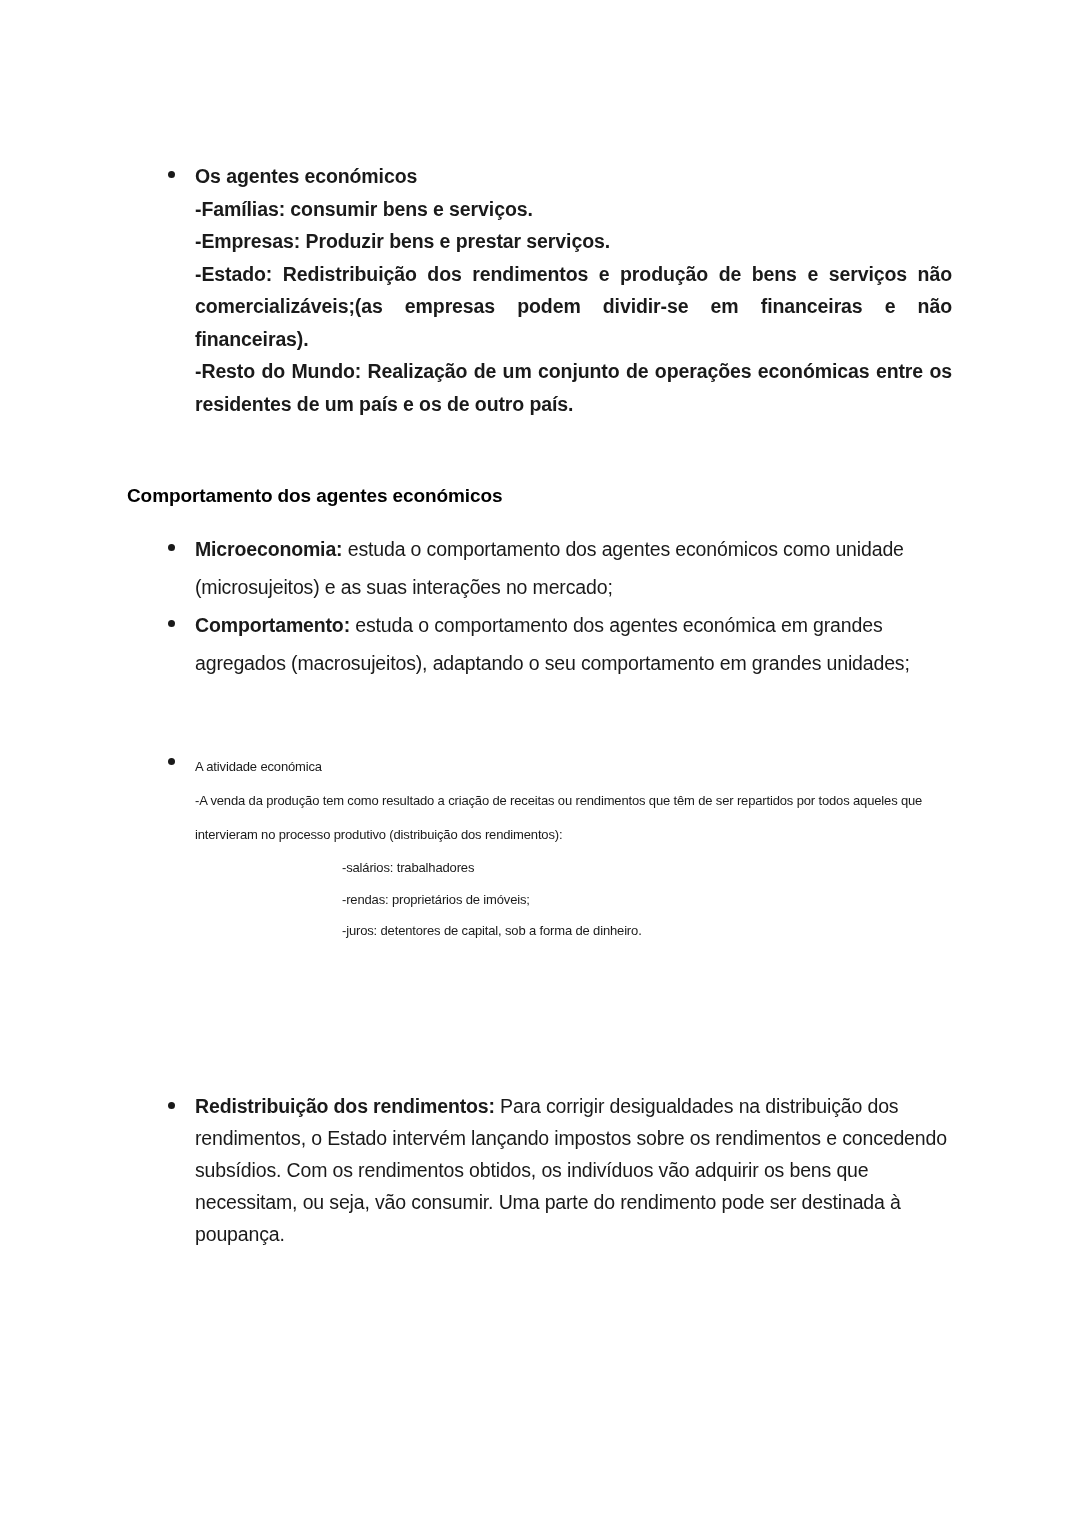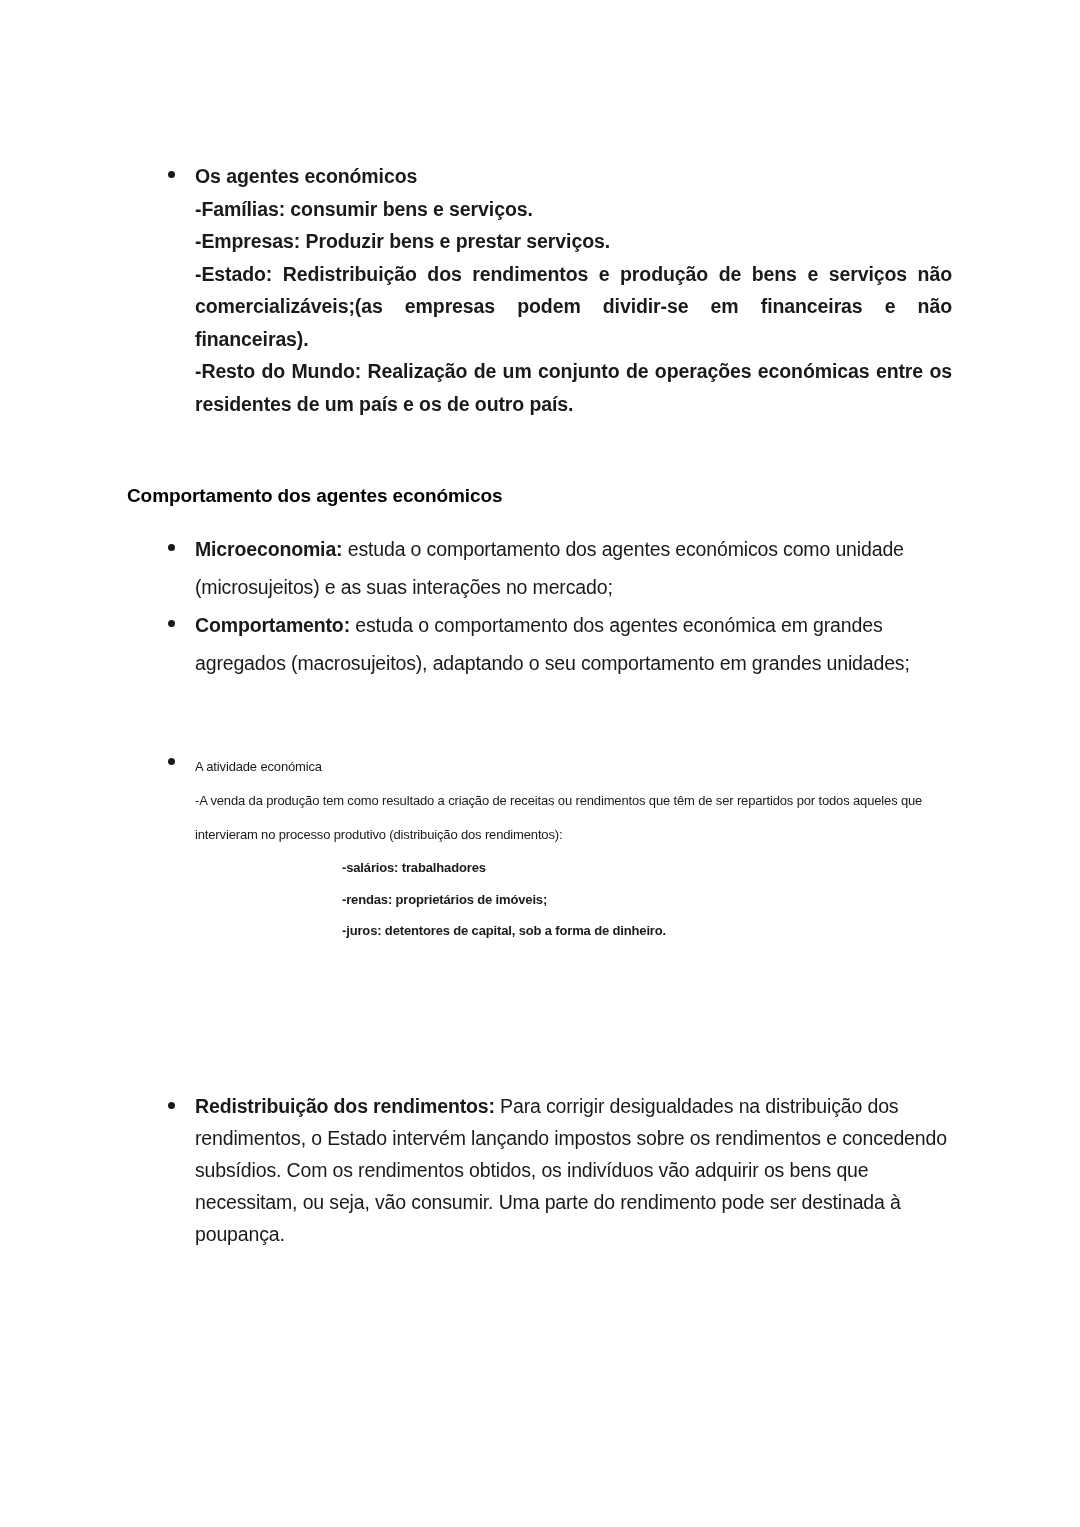--- a/index.html
+++ b/index.html
@@ -88,21 +88,21 @@
     width: 812px;
     font-size: 13px;
     line-height: 34px;
     letter-spacing: -0.15px;
   }
   #sec-atividade .bullet-row .dot { top: 0.62em; }
 
   .sub-list {
     margin-top: 0;
     padding-left: 147px;
-    font-weight: bold;
+    font-weight: normal;
     line-height: 31.5px;
   }
 
   
   #sec-redistribuicao {
     left: 150px;
     top: 1090px;
     width: 808px;
     font-size: 19.5px;
     line-height: 32px;

